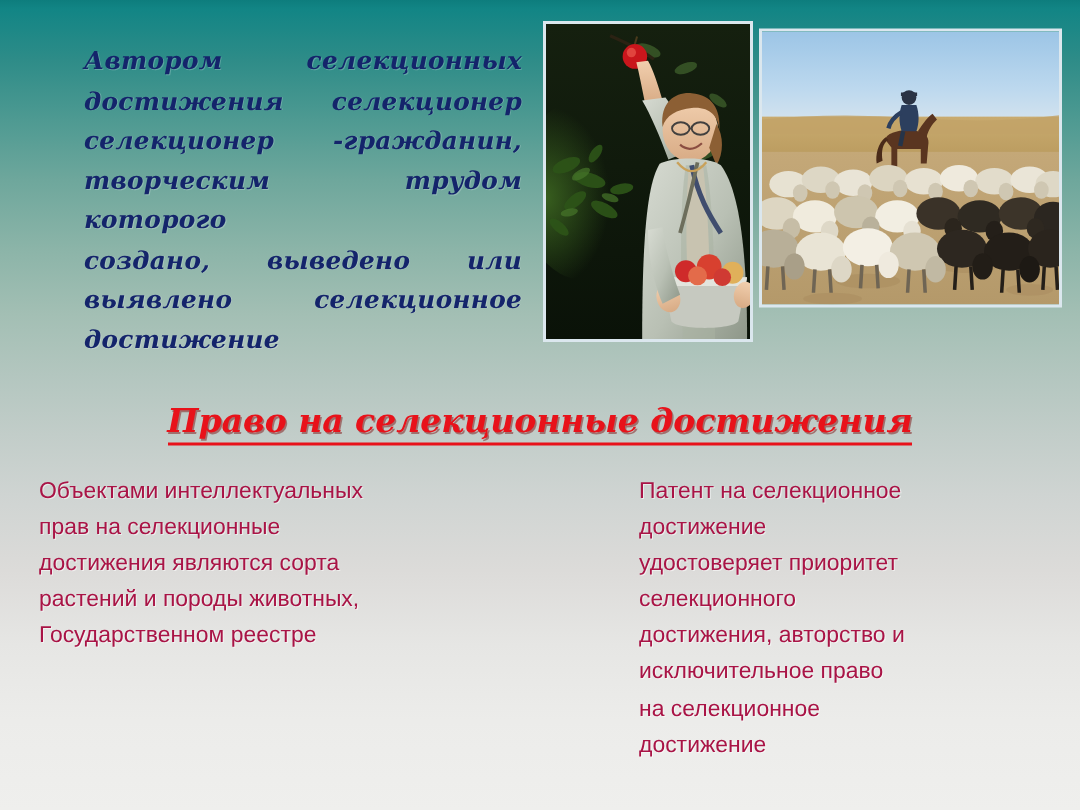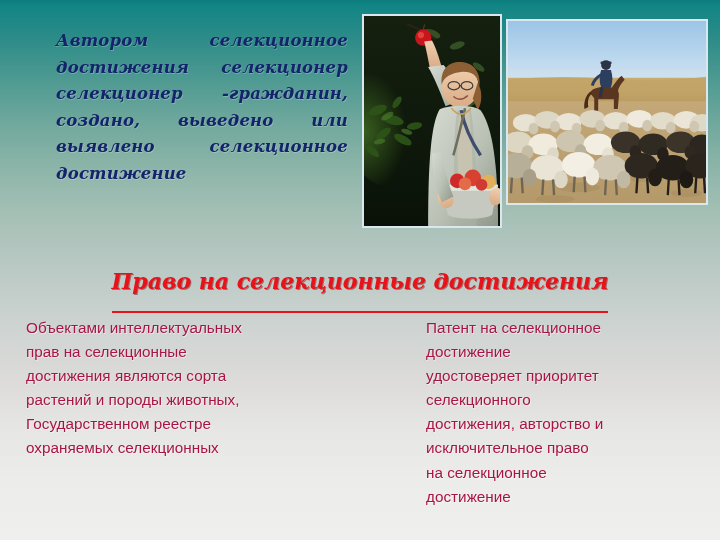--- a/index.html
+++ b/index.html
@@ -89,21 +89,21 @@
     font-style: italic;
     font-weight: 700;
     font-size: 22px;
     line-height: 26px;
     color: #e8121a;
     letter-spacing: 0px;
   }
   #heading .inner {
     display: inline-block;
     border-bottom: 2px solid #e8121a;
-    padding-bottom: 17px;
+    padding-bottom: 1px;
     text-shadow: 1px 1px 0 rgba(120,0,0,0.45);
   }
 
   
   .body-col {
     position: absolute;
     top: 316px;
     font-family: "Liberation Sans", "DejaVu Sans", sans-serif;
     font-weight: 400;
     font-size: 15.3px;
@@ -113,23 +113,24 @@
   }
   #col-left  { left: 26px;  width: 330px; }
   #col-right { left: 426px; width: 285px; }
 </style>
 </head>
 <body>
 
 <div id="slide">
 
   <div id="top-text">
-    <div>Автором   селекционное</div>
+    <div>Автором   селекционных</div>
     <div>достижения       селекционер</div>
     <div>селекционер      -гражданин,</div>
+    <div>творческим трудом которого</div>
     <div>создано,    выведено     или</div>
     <div>выявлено      селекционное</div>
     <div class="last-line">достижение</div>
   </div>
 
   <div class="photo" id="photo-apples">
     <svg viewBox="0 0 140 214" preserveAspectRatio="none">
       <defs>
         <linearGradient id="foliage" x1="0" y1="0" x2="0" y2="1">
           <stop offset="0%" stop-color="#15200f"></stop>
@@ -365,21 +366,20 @@
   <div id="heading">
     <span class="inner">Право на селекционные достижения</span>
   </div>
 
   <div class="body-col" id="col-left">
     <div>Объектами интеллектуальных</div>
     <div>прав на селекционные</div>
     <div>достижения являются сорта</div>
     <div>растений и породы животных,</div>
     <div>Государственном реестре</div>
-    <div>охраняемых селекционных</div>
   </div>
 
   <div class="body-col" id="col-right">
     <div>Патент на селекционное</div>
     <div>достижение</div>
     <div>удостоверяет приоритет</div>
     <div>селекционного</div>
     <div>достижения, авторство и</div>
     <div>исключительное право</div>
     <div>на селекционное</div>

